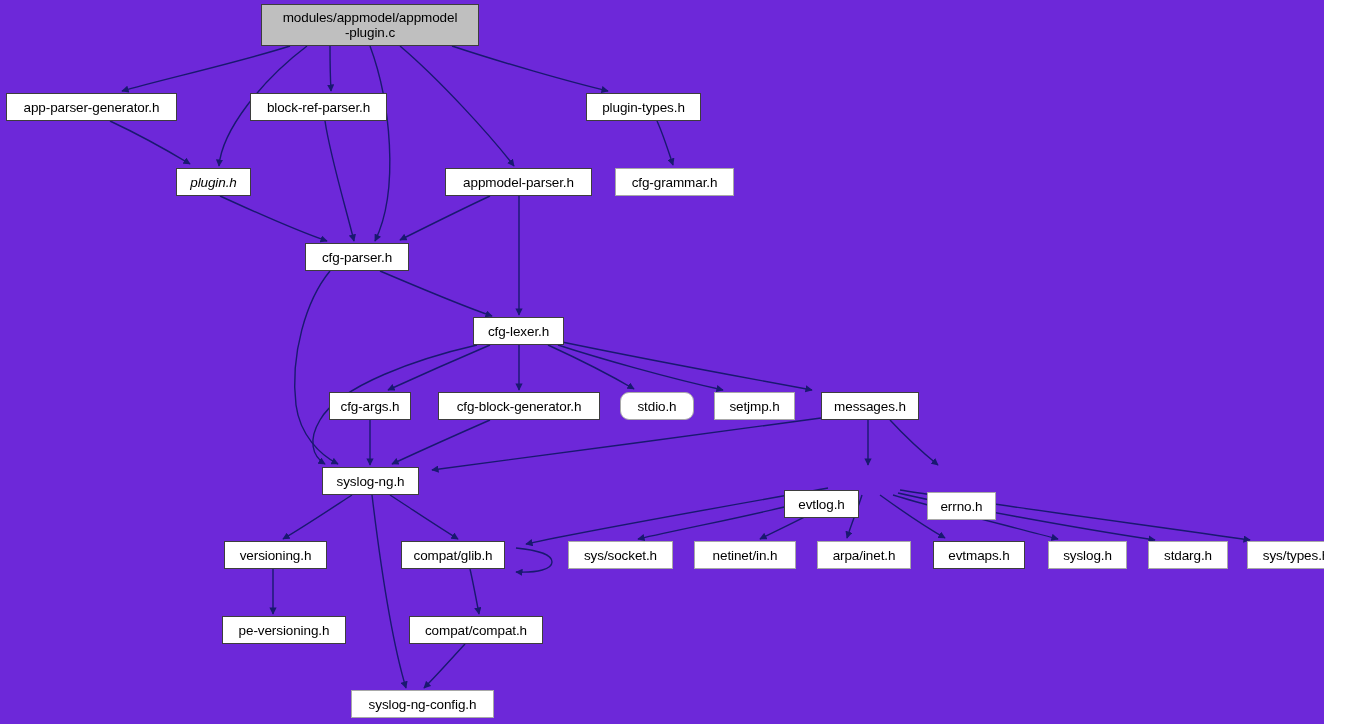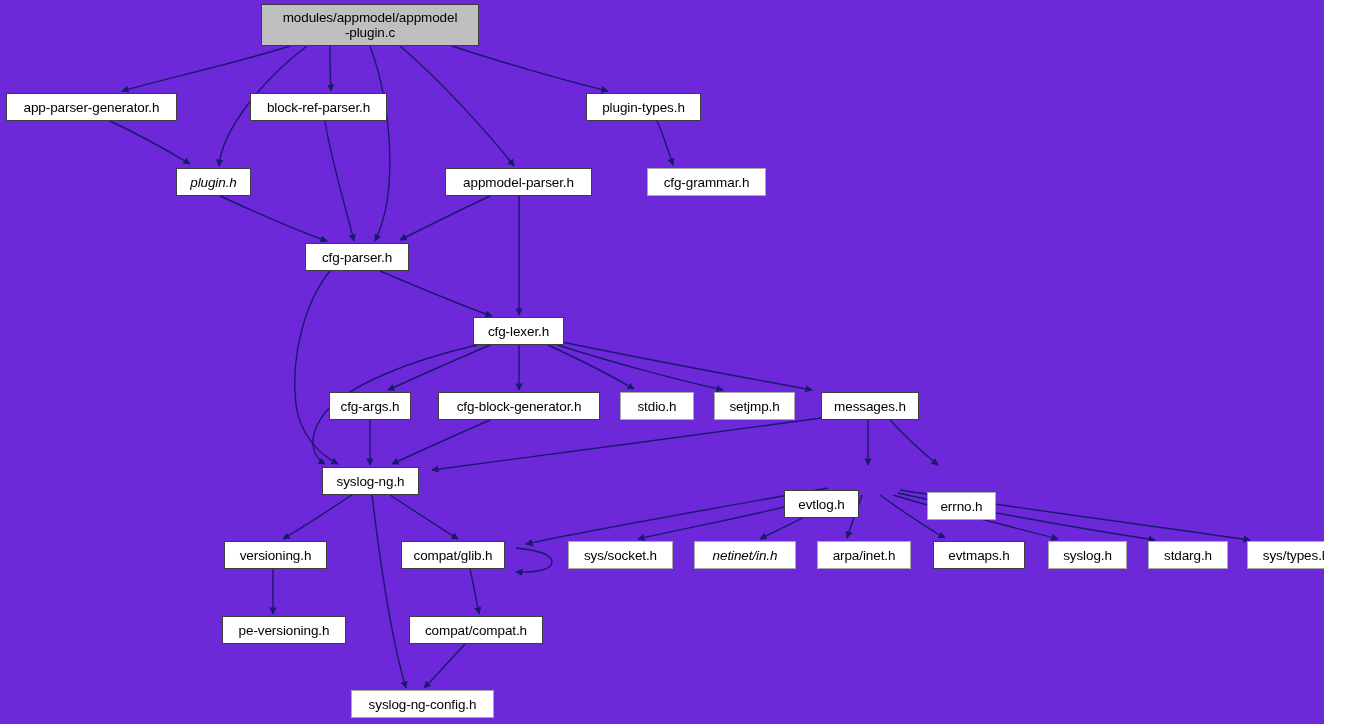--- a/index.html
+++ b/index.html
@@ -106,35 +106,35 @@
       </g>
   </svg>
   <div id="node-layer">
       <div class="node root" style="left: 261px; top: 4px; width: 218px; height: 42px;"><span class="node-label">modules/appmodel/appmodel
 -plugin.c</span></div>
       <div class="node documented" style="left: 6px; top: 93px; width: 171px; height: 28px;"><span class="node-label">app-parser-generator.h</span></div>
       <div class="node documented" style="left: 250px; top: 93px; width: 137px; height: 28px;"><span class="node-label">block-ref-parser.h</span></div>
       <div class="node documented" style="left: 586px; top: 93px; width: 115px; height: 28px;"><span class="node-label">plugin-types.h</span></div>
       <div class="node documented" style="left: 176px; top: 168px; width: 75px; height: 28px; font-style: italic;"><span class="node-label">plugin.h</span></div>
       <div class="node documented" style="left: 445px; top: 168px; width: 147px; height: 28px;"><span class="node-label">appmodel-parser.h</span></div>
-      <div class="node external" style="left: 615px; top: 168px; width: 119px; height: 28px; margin-left: 32px;"><span class="node-label">cfg-grammar.h</span></div>
+      <div class="node external" style="left: 615px; top: 168px; width: 119px; height: 28px;"><span class="node-label">cfg-grammar.h</span></div>
       <div class="node documented" style="left: 305px; top: 243px; width: 104px; height: 28px;"><span class="node-label">cfg-parser.h</span></div>
       <div class="node documented" style="left: 473px; top: 317px; width: 91px; height: 28px;"><span class="node-label">cfg-lexer.h</span></div>
       <div class="node documented" style="left: 329px; top: 392px; width: 82px; height: 28px;"><span class="node-label">cfg-args.h</span></div>
       <div class="node documented" style="left: 438px; top: 392px; width: 162px; height: 28px;"><span class="node-label">cfg-block-generator.h</span></div>
-      <div class="node external" style="left: 620px; top: 392px; width: 74px; height: 28px;"><span class="node-label">stdio.h</span></div>
+      <div class="node external" style="left: 620px; top: 392px; width: 74px; height: 28px; border-radius: 9px;"><span class="node-label">stdio.h</span></div>
       <div class="node external" style="left: 714px; top: 392px; width: 81px; height: 28px;"><span class="node-label">setjmp.h</span></div>
       <div class="node documented" style="left: 821px; top: 392px; width: 98px; height: 28px;"><span class="node-label">messages.h</span></div>
       <div class="node documented" style="left: 322px; top: 467px; width: 97px; height: 28px;"><span class="node-label">syslog-ng.h</span></div>
       <div class="node documented" style="left: 784px; top: 467px; width: 75px; height: 28px; margin-top: 23px;"><span class="node-label">evtlog.h</span></div>
       <div class="node external" style="left: 927px; top: 467px; width: 69px; height: 28px; margin-top: 25px;"><span class="node-label">errno.h</span></div>
       <div class="node documented" style="left: 224px; top: 541px; width: 103px; height: 28px;"><span class="node-label">versioning.h</span></div>
       <div class="node documented" style="left: 401px; top: 541px; width: 104px; height: 28px;"><span class="node-label">compat/glib.h</span></div>
       <div class="node external" style="left: 568px; top: 541px; width: 105px; height: 28px; align-items: center;"><span class="node-label">sys/socket.h</span></div>
-      <div class="node external" style="left: 694px; top: 541px; width: 102px; height: 28px; font-style: italic;"><span class="node-label">netinet/in.h</span></div>
+      <div class="node external" style="left: 694px; top: 541px; width: 102px; height: 28px;"><span class="node-label">netinet/in.h</span></div>
       <div class="node external" style="left: 817px; top: 541px; width: 94px; height: 28px;"><span class="node-label">arpa/inet.h</span></div>
       <div class="node documented" style="left: 933px; top: 541px; width: 92px; height: 28px;"><span class="node-label">evtmaps.h</span></div>
       <div class="node external" style="left: 1048px; top: 541px; width: 79px; height: 28px;"><span class="node-label">syslog.h</span></div>
       <div class="node external" style="left: 1148px; top: 541px; width: 80px; height: 28px;"><span class="node-label">stdarg.h</span></div>
       <div class="node external" style="left: 1247px; top: 541px; width: 98px; height: 28px;"><span class="node-label">sys/types.h</span></div>
       <div class="node documented" style="left: 222px; top: 616px; width: 124px; height: 28px;"><span class="node-label">pe-versioning.h</span></div>
       <div class="node documented" style="left: 409px; top: 616px; width: 134px; height: 28px;"><span class="node-label">compat/compat.h</span></div>
       <div class="node external" style="left: 351px; top: 690px; width: 143px; height: 28px;"><span class="node-label">syslog-ng-config.h</span></div>
     </div>
 </div>

